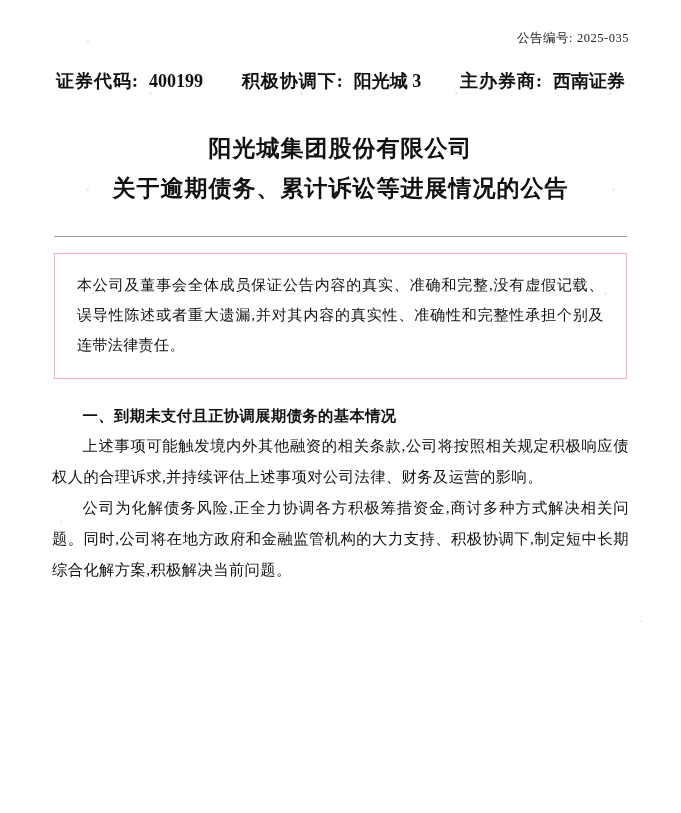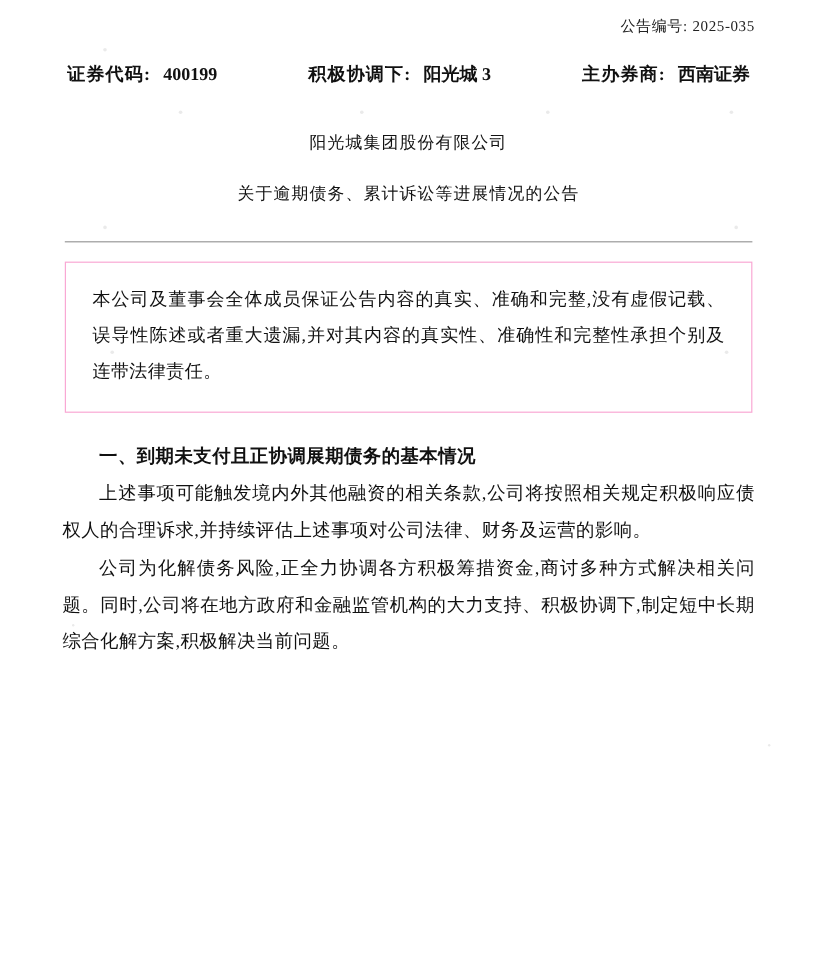--- a/index.html
+++ b/index.html
@@ -13,21 +13,21 @@
     font-family: "Liberation Serif", "DejaVu Serif", serif;
     color: #1a1a1a;
     position: relative;
     overflow: hidden;
   }
   .page {
     position: relative;
     width: 681px;
     height: 813px;
     box-sizing: border-box;
-    padding: 0 52px;
+    padding: 16px 52px;
   }
   
   .speck {
     position: absolute;
     background: #d8d8d8;
     border-radius: 50%;
     opacity: .55;
     pointer-events: none;
   }
 
@@ -37,40 +37,39 @@
     letter-spacing: .5px;
     padding-top: 14px;
     color: #222;
   }
   .doc-number .label { margin-right: 4px; }
 
   .code-row {
     display: flex;
     justify-content: space-between;
     margin-top: 22px;
-    font-size: 15px;
+    font-size: 18px;
     font-weight: bold;
     color: #111;
     padding: 0 4px;
   }
   .code-row .cell { white-space: nowrap; }
   .code-row .cell .k { letter-spacing: 1px; }
   .code-row .cell .v { margin-left: 10px; }
 
   .title-block {
     text-align: center;
     margin-top: 36px;
   }
   .title-main, .title-sub {
-    font-size: 14px;
-    font-weight: normal;
+    font-size: 23px;
+    font-weight: bold;
     letter-spacing: 1px;
     line-height: 1.75;
     color: #111;
-    margin-top: 18px;
   }
 
   .hr {
     border: none;
     border-top: 1px solid #9a9a9a;
     margin: 26px 2px 0 2px;
   }
 
   .notice-box {
     border: 1px solid #f9a8d4;

